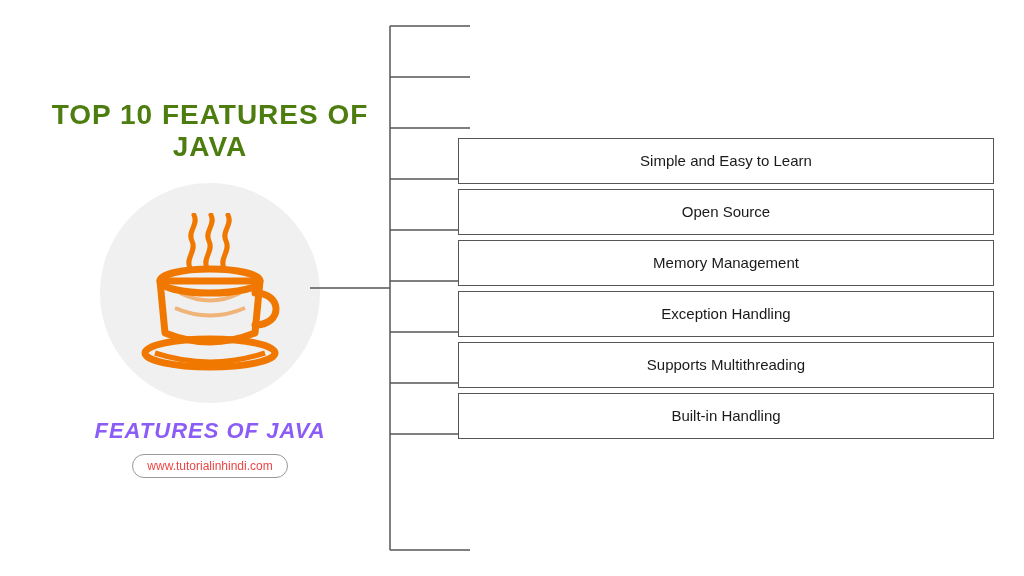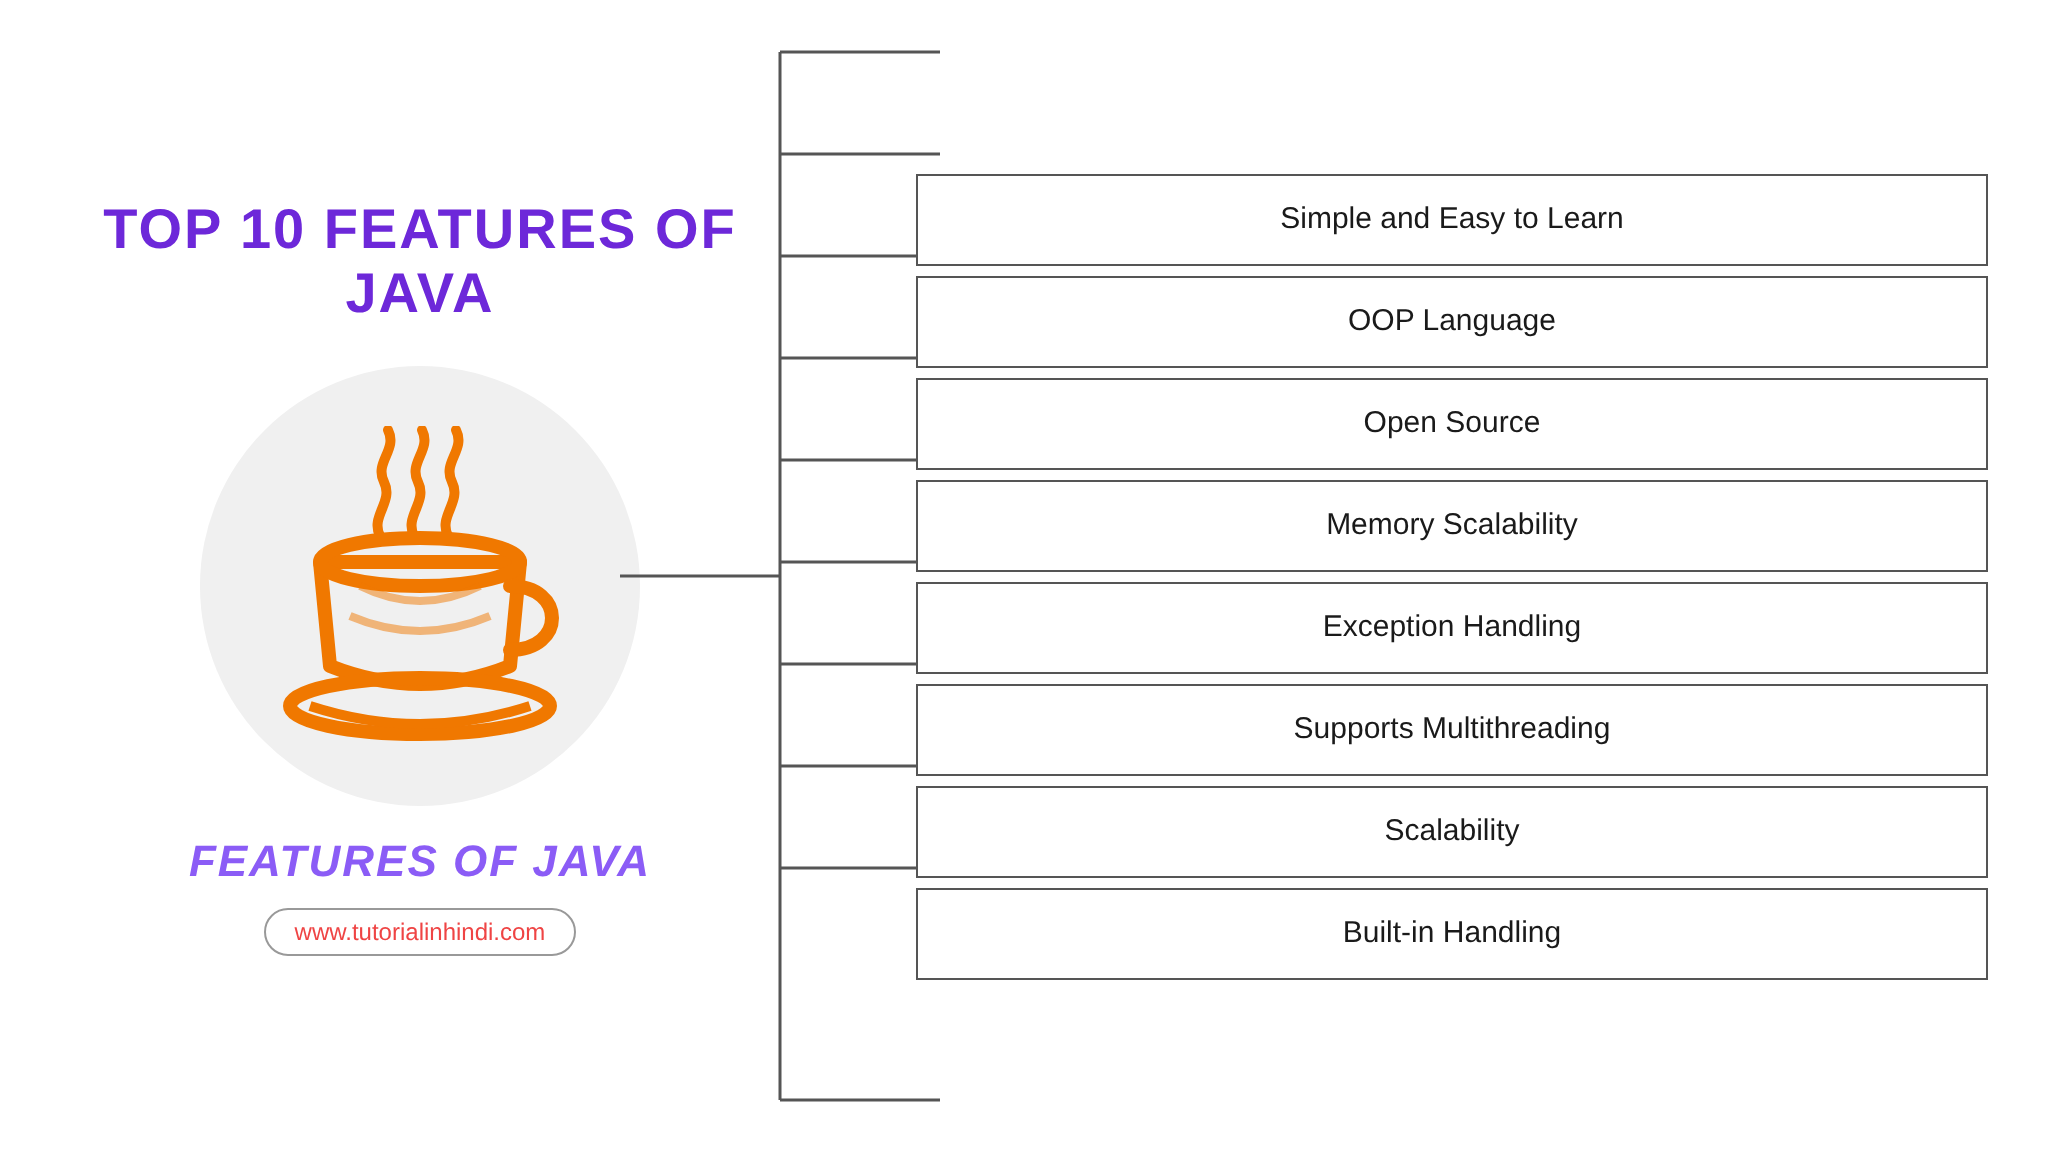--- a/index.html
+++ b/index.html
@@ -28,21 +28,21 @@
       display: flex;
       flex-direction: column;
       align-items: center;
       justify-content: center;
       height: 100%;
     }
 
     .title {
       font-size: 28px;
       font-weight: 900;
-      color: #6d28d9;
+      color: #4d7c0f;
       text-align: center;
       letter-spacing: 1px;
       margin-bottom: 20px;
       text-transform: uppercase;
     }
 
     .circle-container {
       width: 220px;
       height: 220px;
       background: #f0f0f0;
@@ -146,22 +146,20 @@
     <line x1="80" y1="230" x2="160" y2="230" stroke="#555" stroke-width="1.5"></line>
     <line x1="80" y1="281" x2="160" y2="281" stroke="#555" stroke-width="1.5"></line>
     <line x1="80" y1="332" x2="160" y2="332" stroke="#555" stroke-width="1.5"></line>
     <line x1="80" y1="383" x2="160" y2="383" stroke="#555" stroke-width="1.5"></line>
     <line x1="80" y1="434" x2="160" y2="434" stroke="#555" stroke-width="1.5"></line>
     <line x1="80" y1="550" x2="160" y2="550" stroke="#555" stroke-width="1.5"></line>
   </svg>
 
   <div class="right-panel" style="margin-left: 68px; padding: 18px 0;">
     <div class="feature-box">Simple and Easy to Learn</div>
-    <div class="feature-box">OOP Language</div>
     <div class="feature-box">Open Source</div>
-    <div class="feature-box">Memory Scalability</div>
+    <div class="feature-box">Memory Management</div>
     <div class="feature-box">Exception Handling</div>
     <div class="feature-box">Supports Multithreading</div>
-    <div class="feature-box">Scalability</div>
     <div class="feature-box">Built-in Handling</div>
   </div>
 
 </div>
 
 </body></html>

